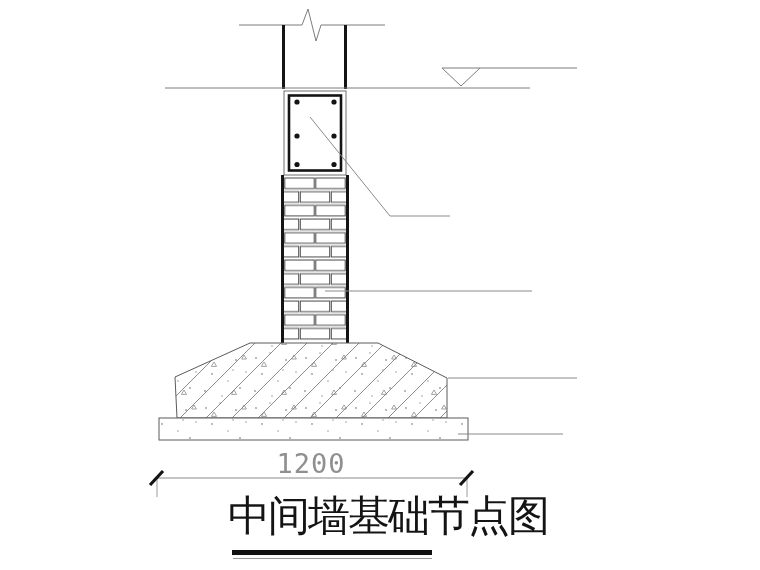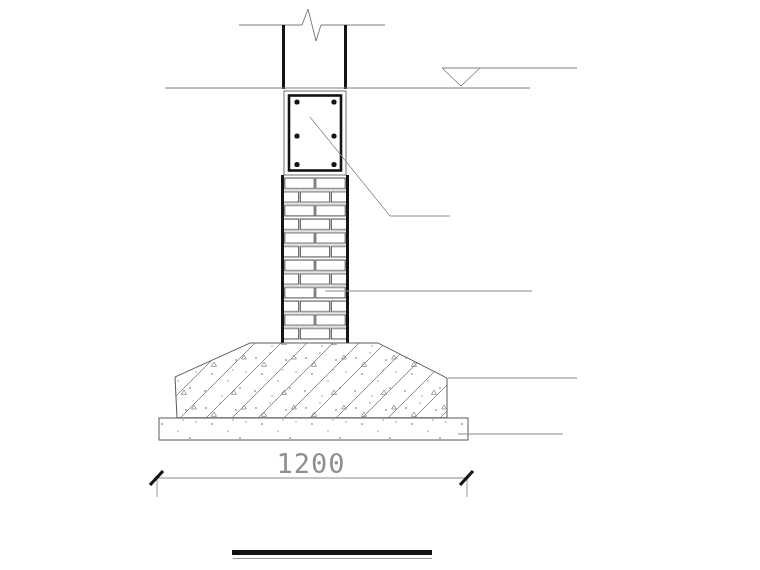--- a/index.html
+++ b/index.html
@@ -143,16 +143,17 @@
   <g>
     <line x1="156" y1="478" x2="466" y2="478" stroke="#8a8a8a" stroke-width="1"></line>
     <line x1="157" y1="479" x2="157" y2="497" stroke="#9a9a9a" stroke-width="1"></line>
     <line x1="467" y1="479" x2="467" y2="497" stroke="#9a9a9a" stroke-width="1"></line>
     <line x1="150" y1="485" x2="163" y2="471" stroke="#141414" stroke-width="3.2"></line>
     <line x1="460" y1="485" x2="473" y2="471" stroke="#141414" stroke-width="3.2"></line>
     <text x="311" y="473" text-anchor="middle" class="dim-text">1200</text>
   </g>
 </svg>
 
+<div class="title-text">中间墙基础节点图</div>
 <div class="title-underline-thick"></div>
 <div class="title-underline-thin"></div>
 
 </div>
 
 </body></html>

